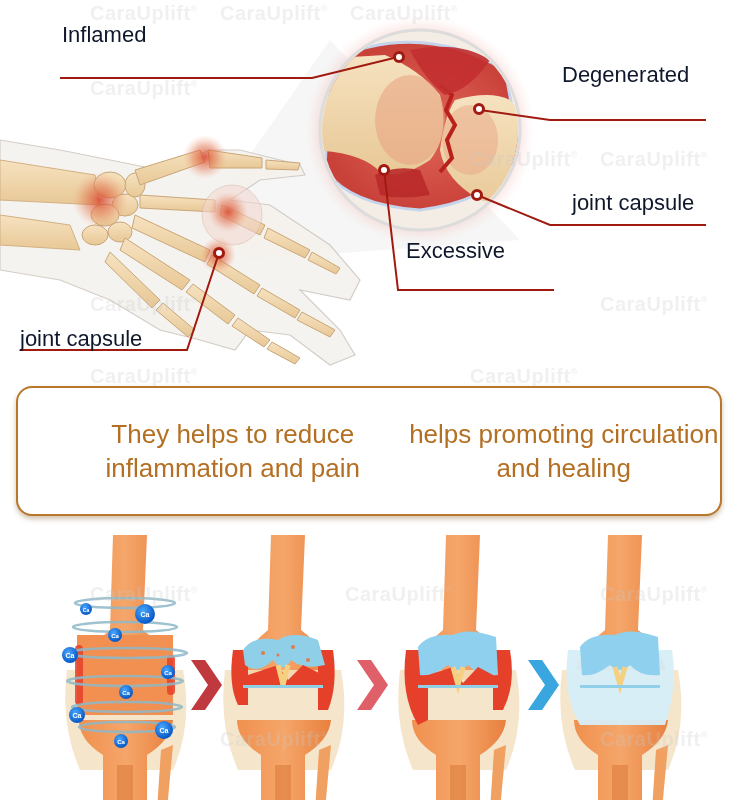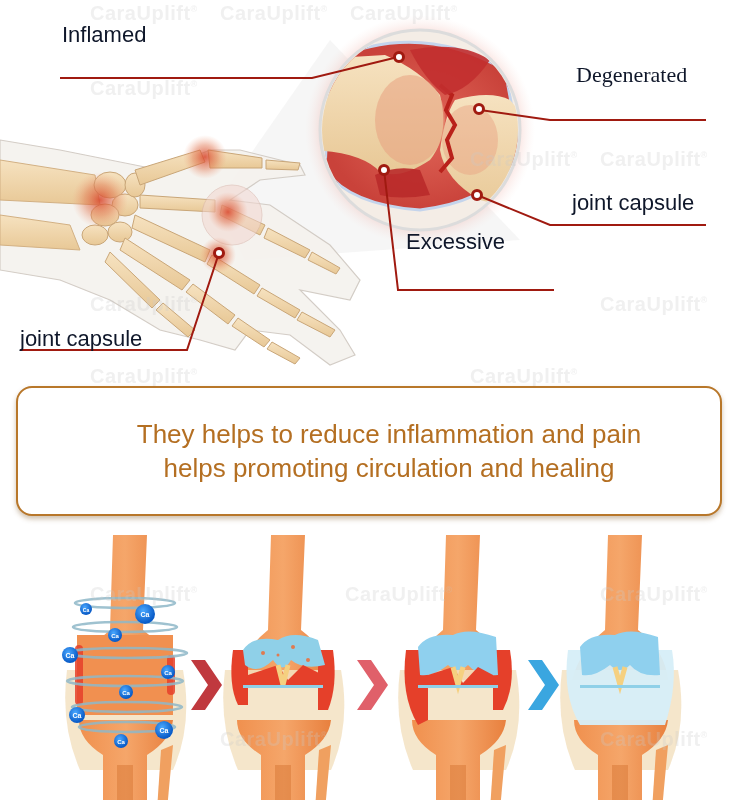--- a/index.html
+++ b/index.html
@@ -13,21 +13,21 @@
   .scene { position: absolute; left: 0; top: 0; width: 743px; height: 380px; z-index: 0; }
   .knees { position: absolute; left: 0; top: 525px; width: 743px; height: 275px; z-index: 0; }
 
   .label { position: absolute; z-index: 3; color: #0f172a; font-size: 22px; line-height: 22px; font-family: "Liberation Sans", sans-serif; }
 
   .info-box {
     position: absolute; left: 16px; top: 386px; width: 706px; height: 130px;
     border: 2px solid #b8772a; border-radius: 16px; background: #ffffff;
     box-shadow: 0 3px 5px rgba(120,80,30,0.35);
     z-index: 3;
-    display: flex; flex-direction: column; justify-content: center; align-items: center; padding-left: 40px;
+    display: flex; flex-direction: row; justify-content: center; align-items: center; padding-left: 40px;
   }
   .info-line { color: #b46f22; font-size: 26px; line-height: 34px; text-align: center; font-family: "Liberation Sans", sans-serif; }
 </style>
 </head>
 <body>
 
 <svg class="scene" viewBox="0 0 743 380" xmlns="http://www.w3.org/2000/svg">
   <defs>
     <radialGradient id="inflam" cx="50%" cy="50%" r="50%">
       <stop offset="0%" stop-color="#d9442a" stop-opacity="0.85"></stop>
@@ -129,25 +129,25 @@
     <circle cx="479" cy="109" r="4.5"></circle>
     <circle cx="477" cy="195" r="4.5"></circle>
     <circle cx="384" cy="170" r="4.5"></circle>
     <circle cx="219" cy="253" r="4.5"></circle>
   </g>
 </svg>
 
 <div class="label" style="left:62px; top:24px;">
   <div>Inflamed</div>
 </div>
-<div class="label" style="left:576px; top:64px;font-family:Liberation Serif, serif;">
+<div class="label" style="left:562px; top:64px;">
   <div>Degenerated</div>
 </div>
 <div class="label" style="left:572px; top:192px;">joint capsule</div>
-<div class="label" style="left:406px; top:231px;">
+<div class="label" style="left:406px; top:240px;">
   <div>Excessive</div>
 </div>
 <div class="label" style="left:20px; top:328px;">joint capsule</div>
 
 <div class="info-box">
   <div class="info-line">They helps to reduce inflammation and pain</div>
   <div class="info-line">helps promoting circulation and healing</div>
 </div>
 
 <svg class="knees" viewBox="0 525 743 275" xmlns="http://www.w3.org/2000/svg">

